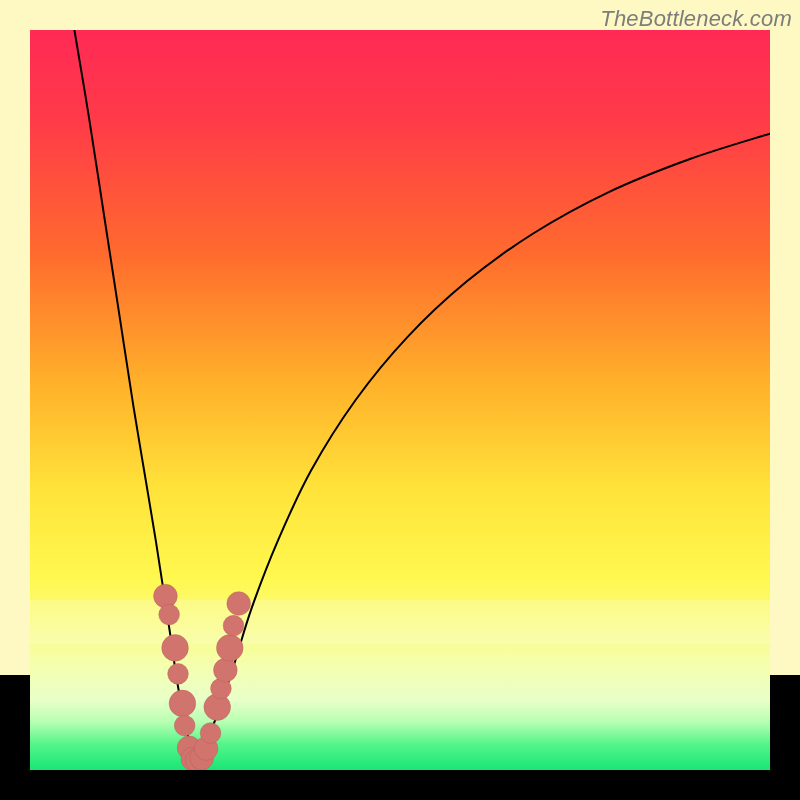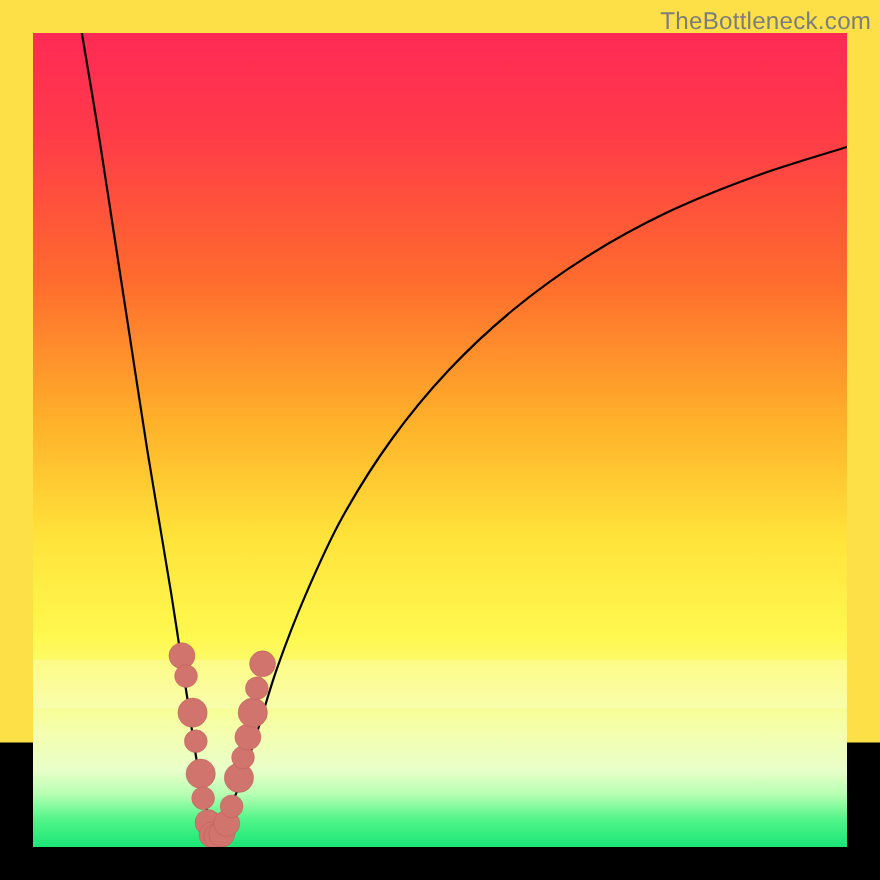--- a/index.html
+++ b/index.html
@@ -10,21 +10,22 @@
     overflow: hidden;
     background: #000;
     font-family: Arial, Helvetica, sans-serif;
   }
   .frame {
     position: absolute;
     left: 0;
     top: 0;
     width: 800px;
     height: 675px;
-    background: #fde047;
+    background: #fef9c3;
+    font-style: italic;
   }
   .plot-area {
     position: absolute;
     left: 30px;
     top: 30px;
     width: 740px;
     height: 740px;
     overflow: visible;
   }
   .watermark {

